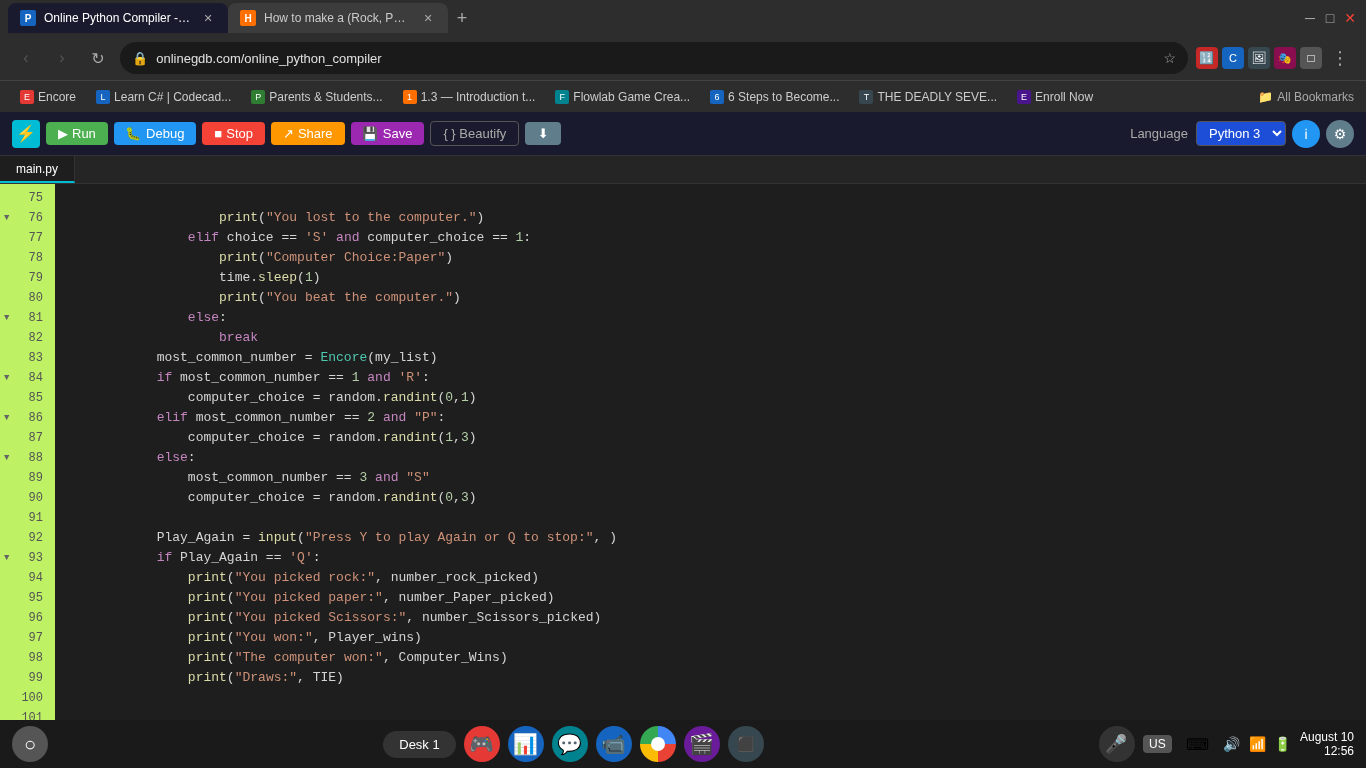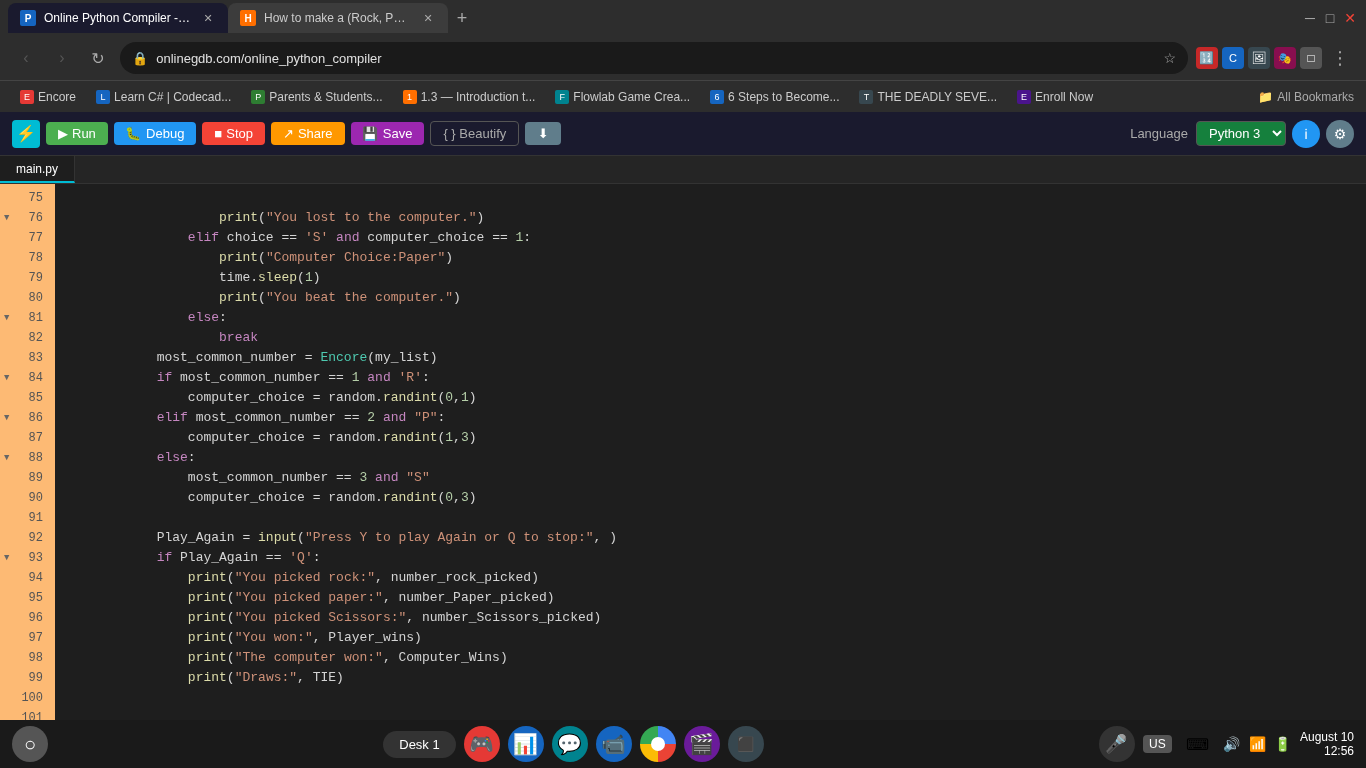--- a/index.html
+++ b/index.html
@@ -49,32 +49,32 @@
     .btn-run { background: #4caf50; color: white; }
     .btn-debug { background: #2196f3; color: white; }
     .btn-stop { background: #f44336; color: white; }
     .btn-share { background: #ff9800; color: white; }
     .btn-save { background: #9c27b0; color: white; }
     .btn-beautify { background: transparent; color: #aaa; border: 1px solid #555; }
     .btn-download { background: #607d8b; color: white; width: 36px; padding: 4px; justify-content: center; }
     .toolbar-spacer { flex: 1; }
     .language-selector { display: flex; align-items: center; gap: 8px; }
     .lang-label { color: #aaa; font-size: 13px; }
-    .lang-select { background: #15803d; color: #fff; border: 1px solid #555; border-radius: 4px; padding: 3px 8px; font-size: 13px; cursor: pointer; }
+    .lang-select { background: #1d4ed8; color: #fff; border: 1px solid #555; border-radius: 4px; padding: 3px 8px; font-size: 13px; cursor: pointer; }
     .info-btn { width: 28px; height: 28px; background: #2196f3; border-radius: 50%; display: flex; align-items: center; justify-content: center; color: white; font-size: 14px; cursor: pointer; }
     .settings-btn { width: 28px; height: 28px; background: #607d8b; border-radius: 50%; display: flex; align-items: center; justify-content: center; color: white; font-size: 14px; cursor: pointer; }
 
     
     .file-tabs { display: flex; align-items: center; background: #252525; height: 28px; border-bottom: 1px solid #333; }
     .file-tab { padding: 8px 16px; height: 100%; display: flex; align-items: center; font-size: 12px; color: #ccc; cursor: pointer; border-right: 1px solid #333; }
     .file-tab.active { background: #1e1e1e; color: #fff; border-bottom: 2px solid #00bcd4; }
 
     
     .code-editor { display: flex; flex: 1; background: #1e1e1e; overflow: hidden; font-family: 'Courier New', monospace; font-size: 13px; }
-    .line-numbers { width: 55px; background: #fdba74; color: #555; padding: 4px 0; text-align: right; user-select: none; overflow: hidden; flex-shrink: 0; }
+    .line-numbers { width: 55px; background: #bef264; color: #555; padding: 4px 0; text-align: right; user-select: none; overflow: hidden; flex-shrink: 0; }
     .line-number { height: 20px; padding-right: 12px; font-size: 12px; line-height: 20px; position: relative; }
     .line-number.has-arrow::after { content: '▼'; position: absolute; left: 4px; color: #666; font-size: 9px; }
     .code-content { flex: 1; padding: 4px 8px; overflow: hidden; }
     .code-line { height: 20px; line-height: 20px; white-space: pre; color: #d4d4d4; }
 
     
     .kw { color: #c586c0; } 
     .fn { color: #dcdcaa; } 
     .str { color: #ce9178; } 
     .num { color: #b5cea8; } 

